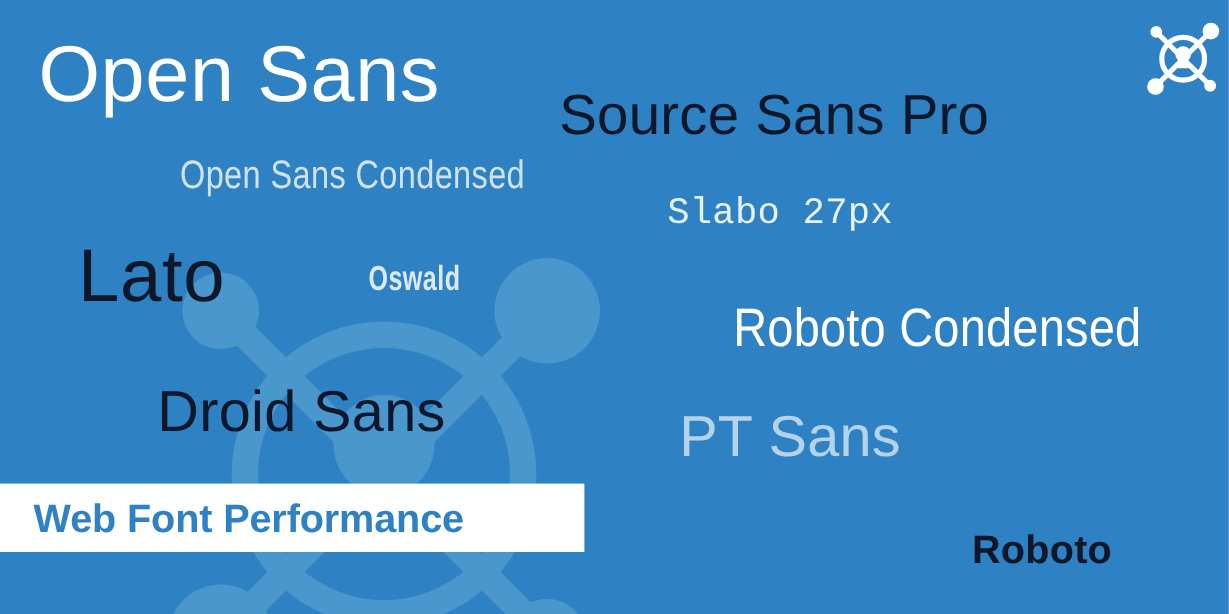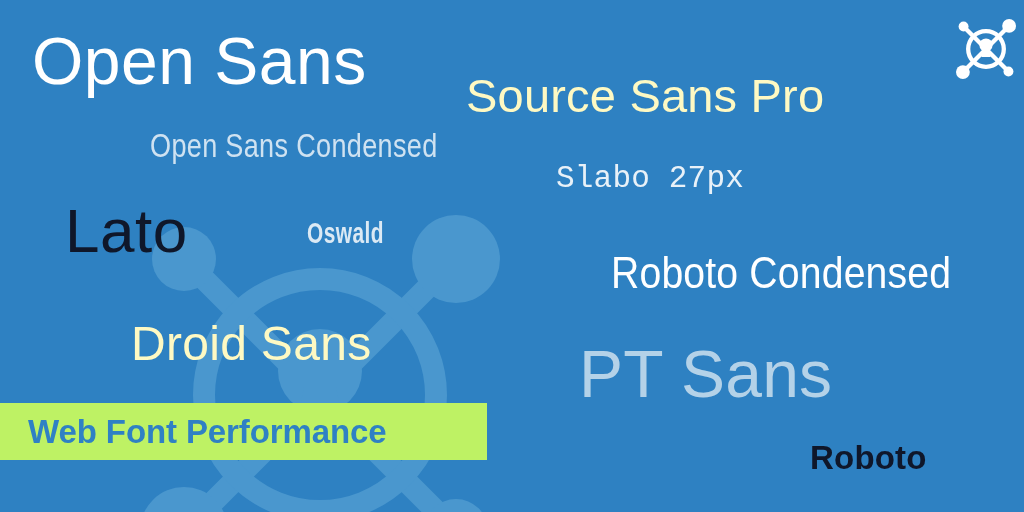--- a/index.html
+++ b/index.html
@@ -61,21 +61,21 @@
     color: #cfe2f1;
     transform: scaleX(0.82);
     transform-origin: left top;
     letter-spacing: 0.4px;
   }
   .w-sourcesanspro {
     left: 466px;
     top: 72px;
     font-size: 47px;
     font-weight: 400;
-    color: #fef9c3;
+    color: #0f172a;
     letter-spacing: 0.2px;
   }
   .w-slabo {
     left: 556px;
     top: 163px;
     font-size: 31px;
     font-weight: 400;
     color: #e8f1f8;
     font-family: Liberation Mono, monospace;
     letter-spacing: 0.2px;
@@ -106,49 +106,48 @@
     color: #ffffff;
     transform: scaleX(0.87);
     transform-origin: left top;
     letter-spacing: 0.2px;
   }
   .w-droidsans {
     left: 131px;
     top: 320px;
     font-size: 48px;
     font-weight: 400;
-    color: #fef9c3;
+    color: #0f172a;
     letter-spacing: 0.3px;
   }
   .w-ptsans {
     left: 566px;
     top: 341px;
-    font-size: 66px;
+    font-size: 48px;
     font-weight: 300;
     color: #b4d2e8;
     letter-spacing: 0.2px;
-    margin-left: 13px;
   }
   .w-roboto {
     left: 810px;
     top: 441px;
     font-size: 33px;
     font-weight: 700;
     color: #0f172a;
     letter-spacing: 0.2px;
   }
 
   
   .banner {
     position: absolute;
     left: 0;
     top: 403px;
     width: 487px;
     height: 57px;
-    background: #bef264;
+    background: #ffffff;
     display: flex;
     align-items: center;
   }
   .banner-text {
     margin-left: 28px;
     font-size: 33px;
     font-weight: 700;
     color: #2f81c4;
     letter-spacing: -0.1px;
     white-space: nowrap;

